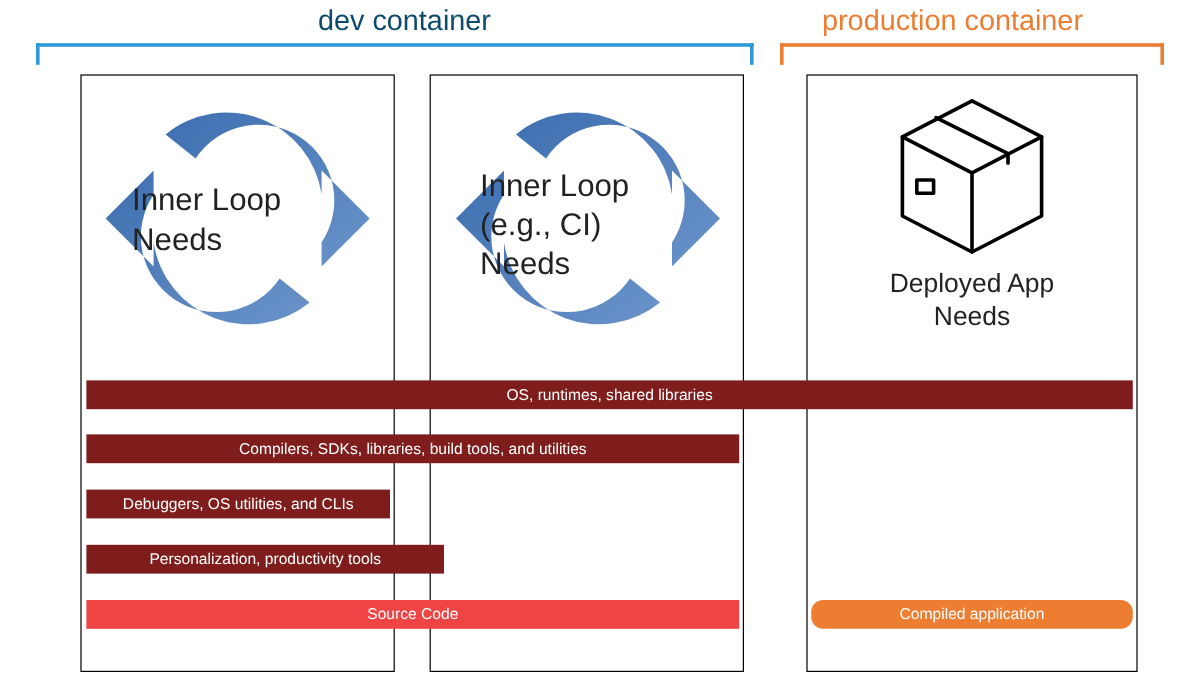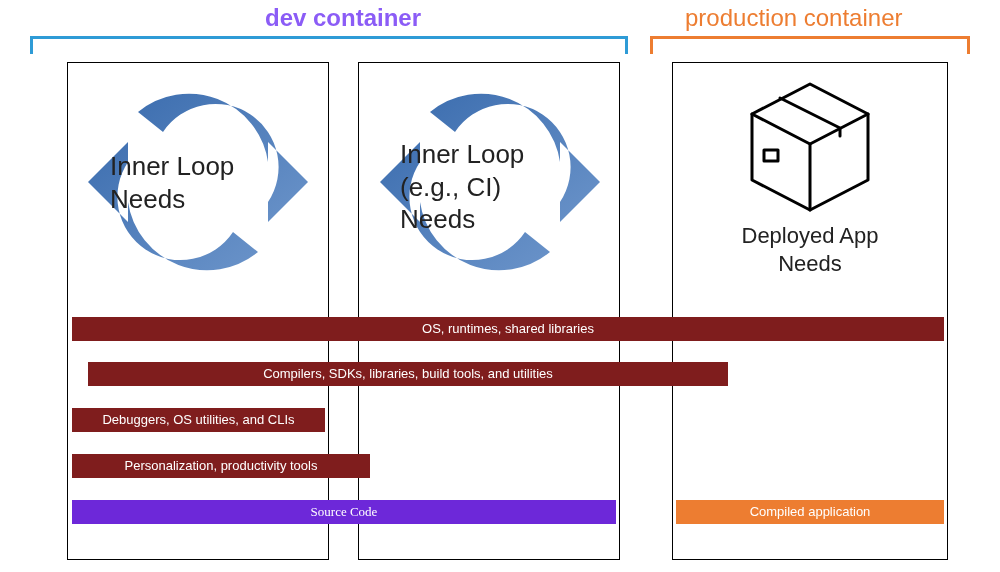--- a/index.html
+++ b/index.html
@@ -10,21 +10,21 @@
     position: relative;
     overflow: hidden;
   }
 
   
   .header-label {
     position: absolute;
     font-size: 24px;
     font-weight: 400;
   }
-  .header-dev { color: #8b5cf6; font-weight: bold; }
+  .header-dev { color: #0c4a6e; }
   .header-prod { color: #ED7D31; }
 
   
   .bracket {
     position: absolute;
     height: 18px;
     border-top: 3px solid;
     border-left: 3px solid;
     border-right: 3px solid;
   }
@@ -59,22 +59,22 @@
   .bar {
     position: absolute;
     height: 24px;
     line-height: 24px;
     text-align: center;
     font-size: 13px;
     color: #fff;
     font-weight: 400;
   }
   .bar-green { background: #7f1d1d; }
-  .bar-blue  { background: #6d28d9; font-family: Liberation Serif, serif; }
-  .bar-orange{ background: #ED7D31; }
+  .bar-blue  { background: #ef4444; }
+  .bar-orange{ background: #ED7D31; border-radius: 10px; }
 
   .svg-cycle { position: absolute; }
   .svg-box   { position: absolute; }
 
 </style>
 </head>
 <body>
 
 <div class="header-label header-dev" style="left:265px; top:4px;">dev container</div>
 <div class="header-label header-prod" style="left:685px; top:4px;">production container</div>
@@ -117,21 +117,21 @@
     <rect x="24" y="74" width="14" height="11"></rect>
   </g>
 </svg>
 
 <div class="loop-text" style="left:110px; top:150px;">Inner Loop Needs</div>
 <div class="loop-text" style="left:400px; top:138px;">Inner Loop (e.g., CI) Needs</div>
 <div class="deploy-text" style="left:710px; top:222px;">Deployed App Needs</div>
 
 <div class="bar bar-green" style="left:72px;  top:317px; width:872px;">OS, runtimes, shared libraries</div>
 
-<div class="bar bar-green" style="left:88px;  top:362px; width:640px;">Compilers, SDKs, libraries, build tools, and utilities</div>
+<div class="bar bar-green" style="left:72px;  top:362px; width:544px;">Compilers, SDKs, libraries, build tools, and utilities</div>
 
 <div class="bar bar-green" style="left:72px;  top:408px; width:253px;">Debuggers, OS utilities, and CLIs</div>
 
 <div class="bar bar-green" style="left:72px;  top:454px; width:298px;">Personalization, productivity tools</div>
 
 <div class="bar bar-blue" style="left:72px;  top:500px; width:544px;">Source Code</div>
 
 <div class="bar bar-orange" style="left:676px; top:500px; width:268px;">Compiled application</div>
 
 </body></html>

